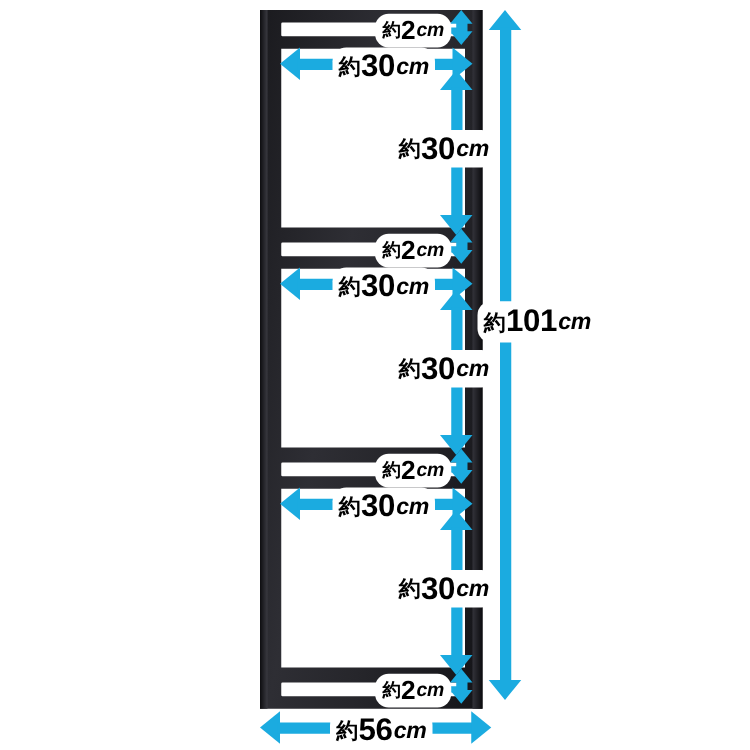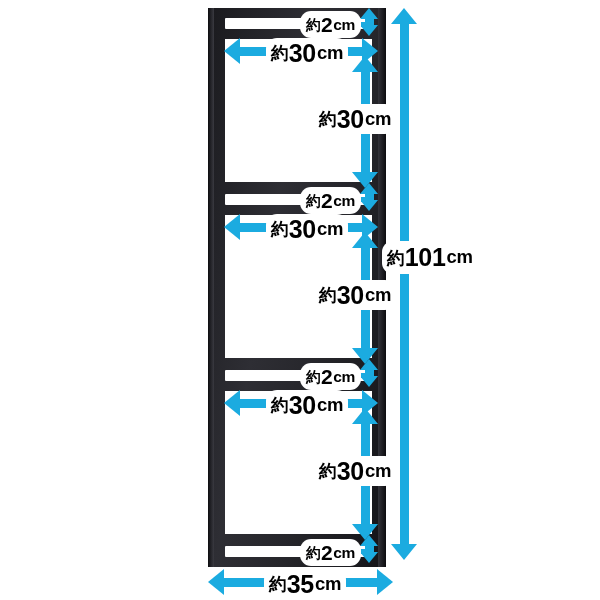--- a/index.html
+++ b/index.html
@@ -116,20 +116,21 @@
   }
   .label .pre {
     font-size: 0.70em;
     margin-right: 0.5px;
     position: relative;
     top: 1px;
   }
   .label .unit {
     font-size: 0.74em;
     margin-left: 1px;
+    font-style: italic;
   }
   .label.l-30h {
     font-size: 25px;
     padding: 2px 5px;
     height: 26px;
   }
   .label.l-30v {
     font-size: 25px;
     padding: 2px 5px;
     height: 26px;
@@ -279,17 +280,17 @@
     <span class="pre">約</span>
       <span>101</span>
       <span class="unit">cm</span>
   </div>
 
   <div class="arrow left" style="left: 208px; top: 569px; border-right-color: rgb(27, 171, 224);"></div>
   <div class="dim-line dim-h" style="left: 222px; top: 577.5px; width: 157px; background: rgb(27, 171, 224);"></div>
   <div class="arrow right" style="left: 377px; top: 569px; border-left-color: rgb(27, 171, 224);"></div>
   <div class="label l-35" style="left: 264px; top: 569px; background: rgb(255, 255, 255); color: rgb(0, 0, 0);">
     <span class="pre">約</span>
-      <span>35</span>
+      <span>56</span>
       <span class="unit">cm</span>
   </div>
 
 </div>
 
 </body></html>

